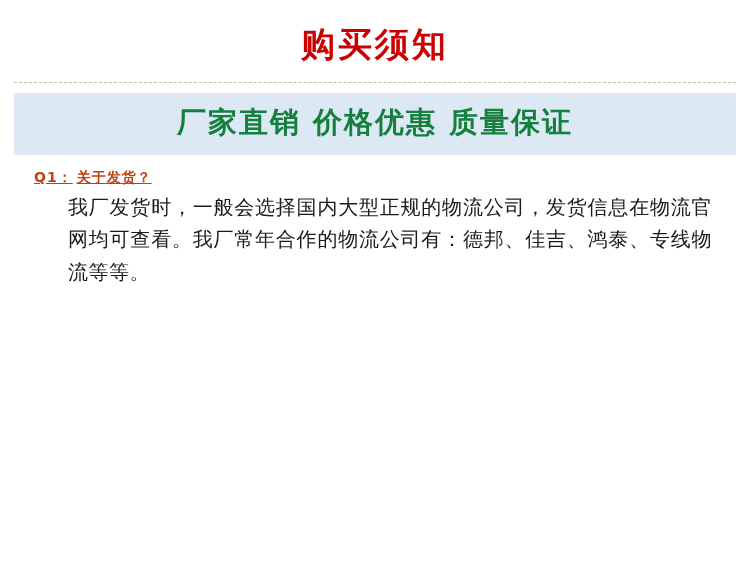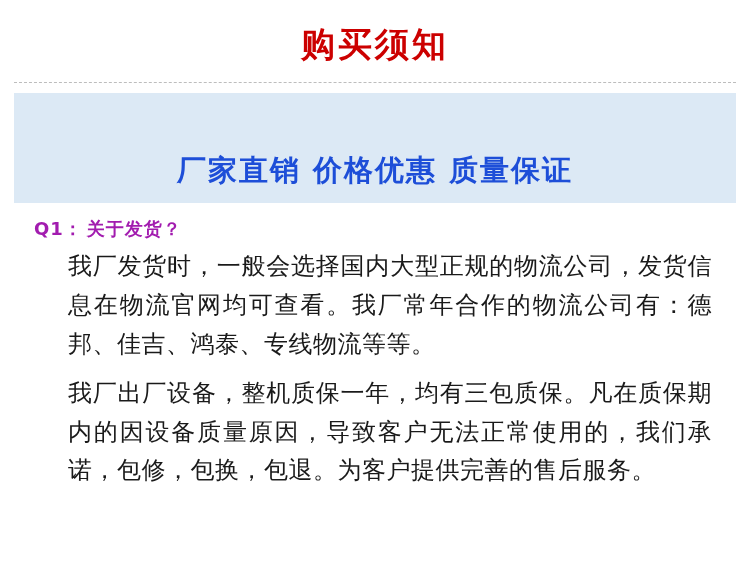--- a/index.html
+++ b/index.html
@@ -33,59 +33,59 @@
     border-top: 1px dashed #bdbdbd;
     margin: 0 14px;
   }
   .banner {
     background: #dce9f5;
     margin: 10px 14px 0 14px;
     text-align: center;
     padding: 10px 0 12px 0;
   }
   .banner-text {
-    color: #1d4ed8;
+    color: #15803d;
     font-size: 29px;
     font-weight: bold;
     letter-spacing: 2px;
     font-family: "DejaVu Sans", "Liberation Sans", sans-serif;
-    margin-top: 48px;
   }
   .qa-list {
     margin: 0;
     padding: 14px 30px 0 34px;
   }
   .qa-block {
     margin-bottom: 2px;
   }
   .q-line {
-    color: #a21caf;
-    font-size: 18px;
+    color: #c2410c;
+    font-size: 14px;
     font-weight: bold;
     letter-spacing: 1px;
     margin-bottom: 6px;
     font-family: "DejaVu Sans", "Liberation Sans", sans-serif;
+    text-decoration: underline;
   }
   .q-label {
     display: inline;
   }
   .q-text {
     display: inline;
     margin-left: 4px;
   }
   .a-text {
     color: #1a1a1a;
-    font-size: 24px;
+    font-size: 20px;
     line-height: 1.62;
     letter-spacing: 0.5px;
     padding-left: 34px;
     padding-right: 8px;
     margin-bottom: 10px;
     text-align: justify;
-    font-family: Liberation Sans, sans-serif;
+    font-family: Liberation Mono, monospace;
   }
   .hl {
     color: #d0021b;
   }
 </style>
 </head>
 <body>
 
 <div class="page">
 
@@ -103,19 +103,16 @@
       <div class="q-line">
         <span class="q-label">Q1：</span><span class="q-text">关于发货？</span>
       </div>
       <div class="a-text">
         <span>我厂发货时，一般会选择国内大型正规的物流公司，发货信息在物流官网均可查看。我厂常年合作的物流公司有：德邦、佳吉、鸿泰、专线物流等等。</span>
       </div>
     </div>
 
 
     <div class="qa-block">
-      <div class="a-text">
-        <span>我厂出厂设备，整机质保一年，均有三包质保。凡在质保期内的因设备质量原因，导致客户无法正常使用的，我们承诺，包修，包换，包退。为客户提供完善的售后服务。</span>
-      </div>
     </div>
 
   </div>
 </div>
 
 </body></html>

